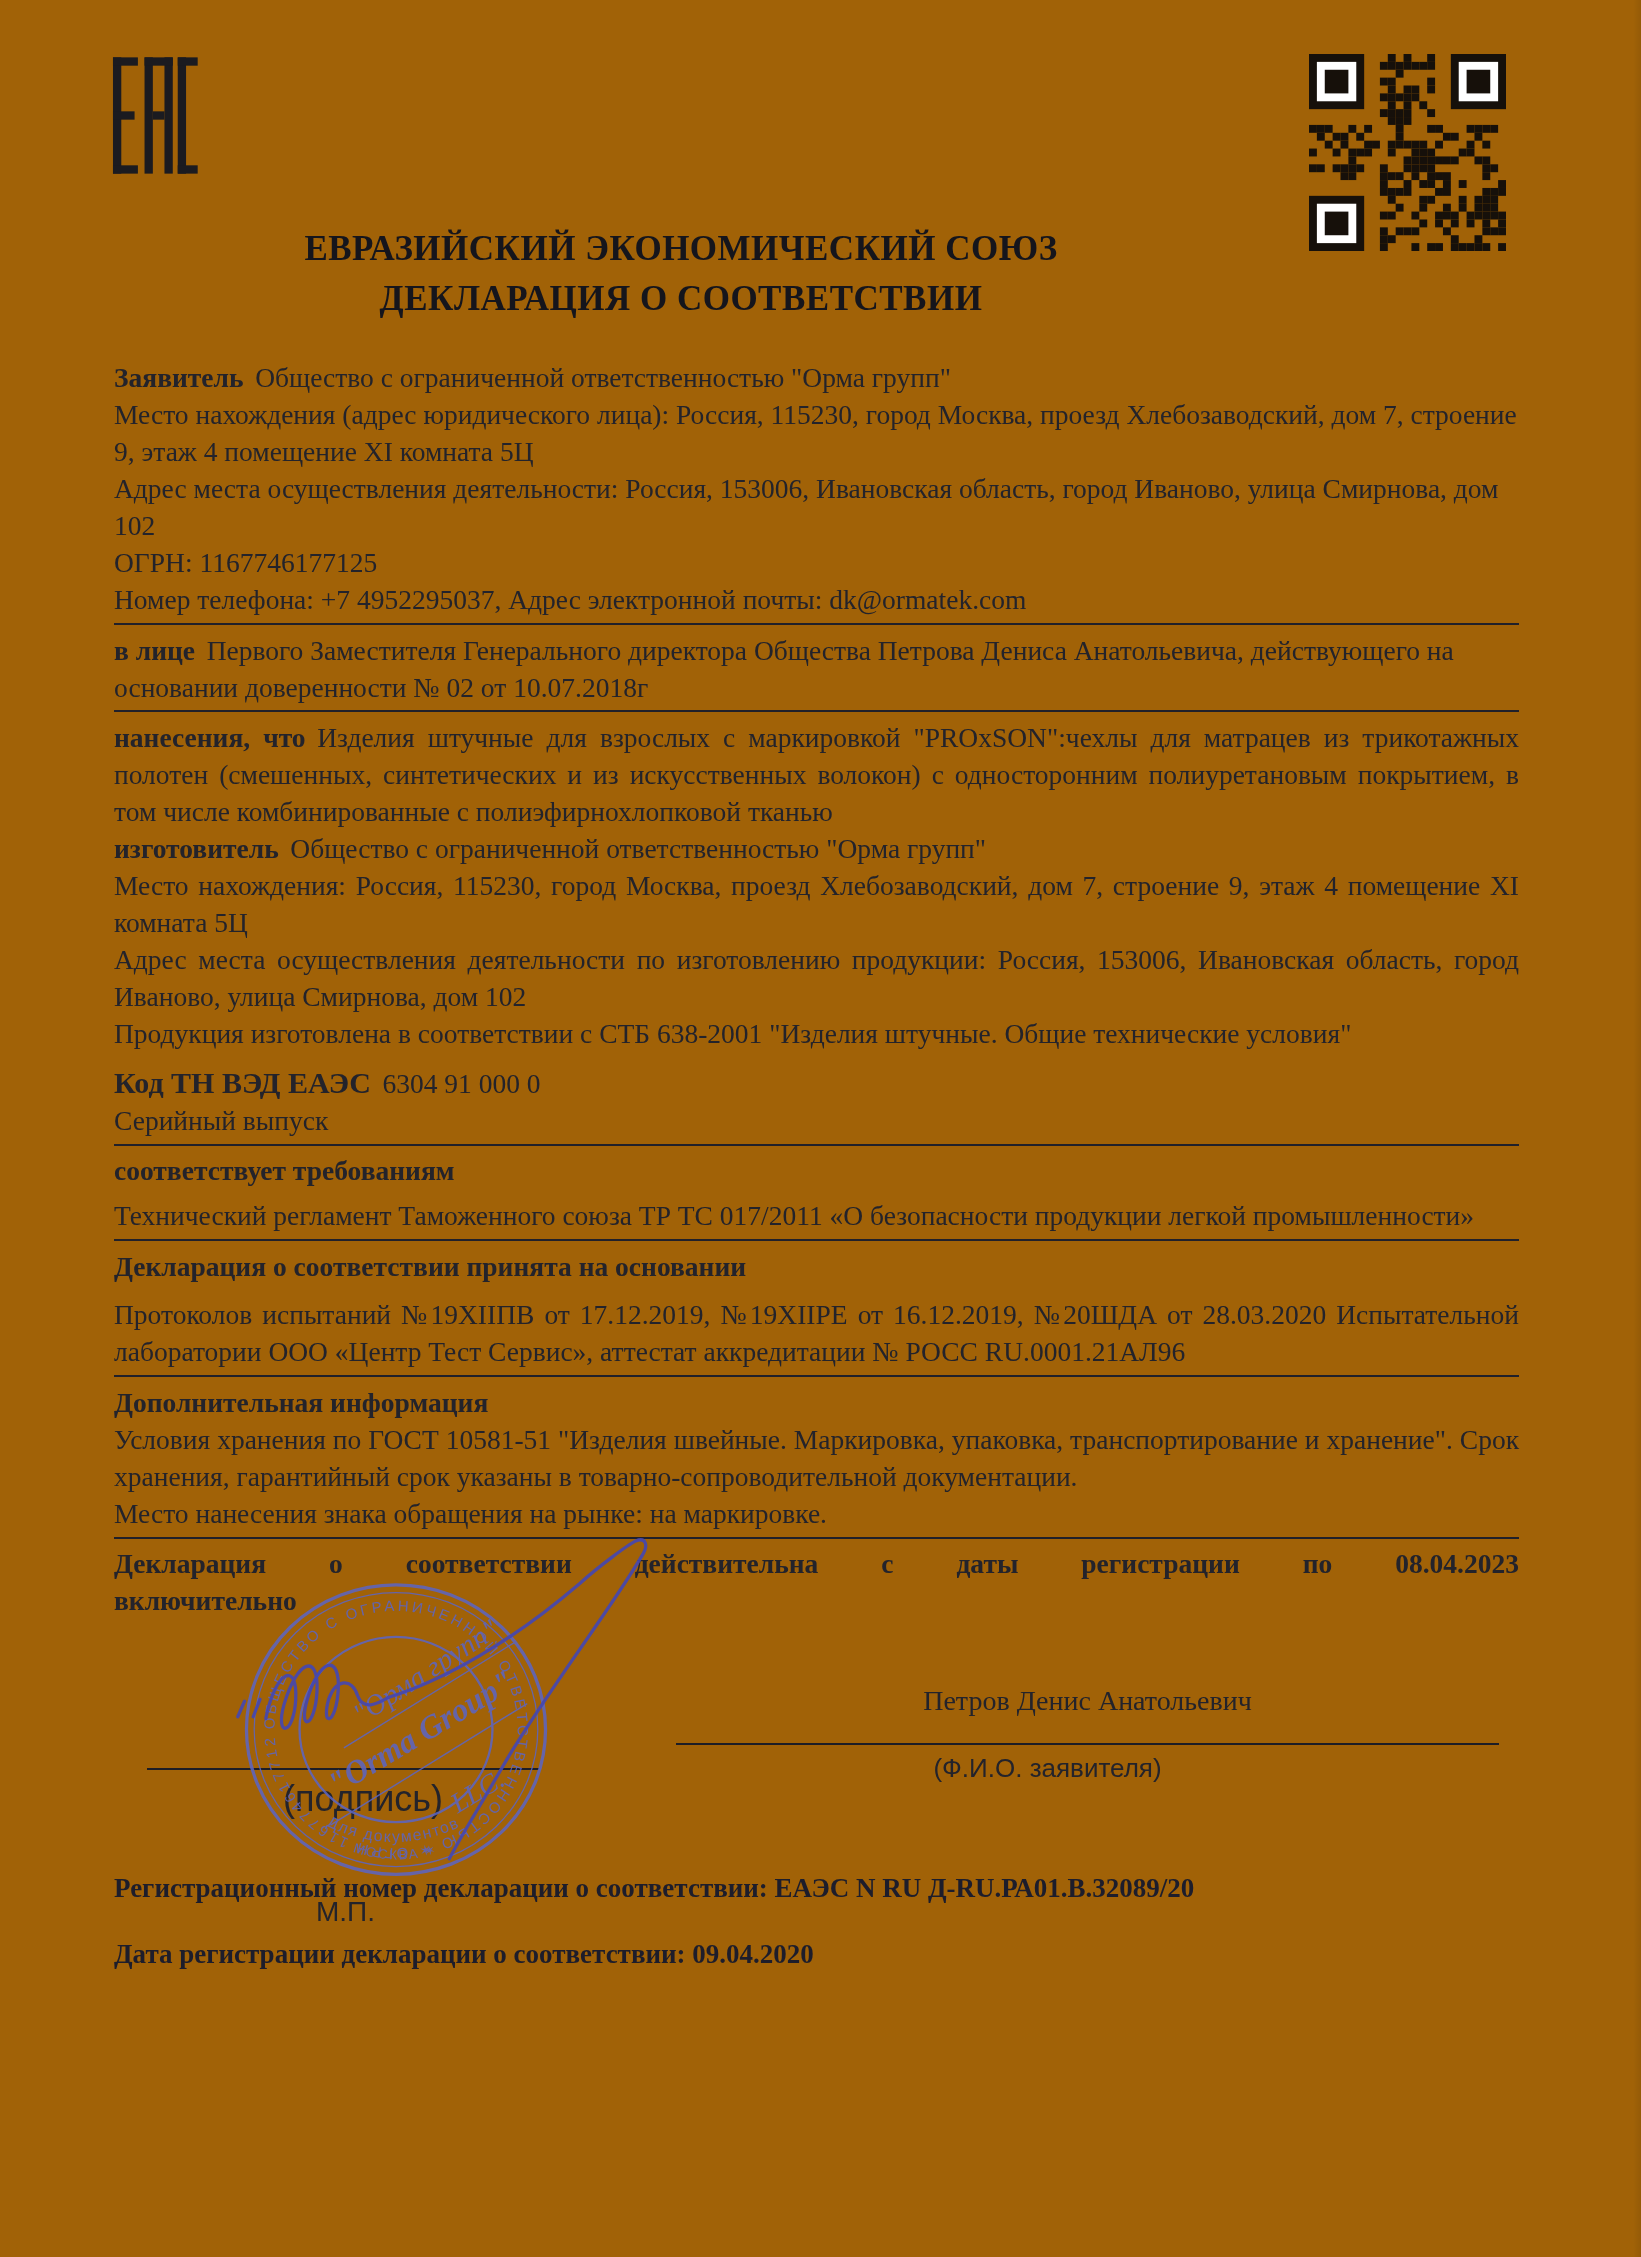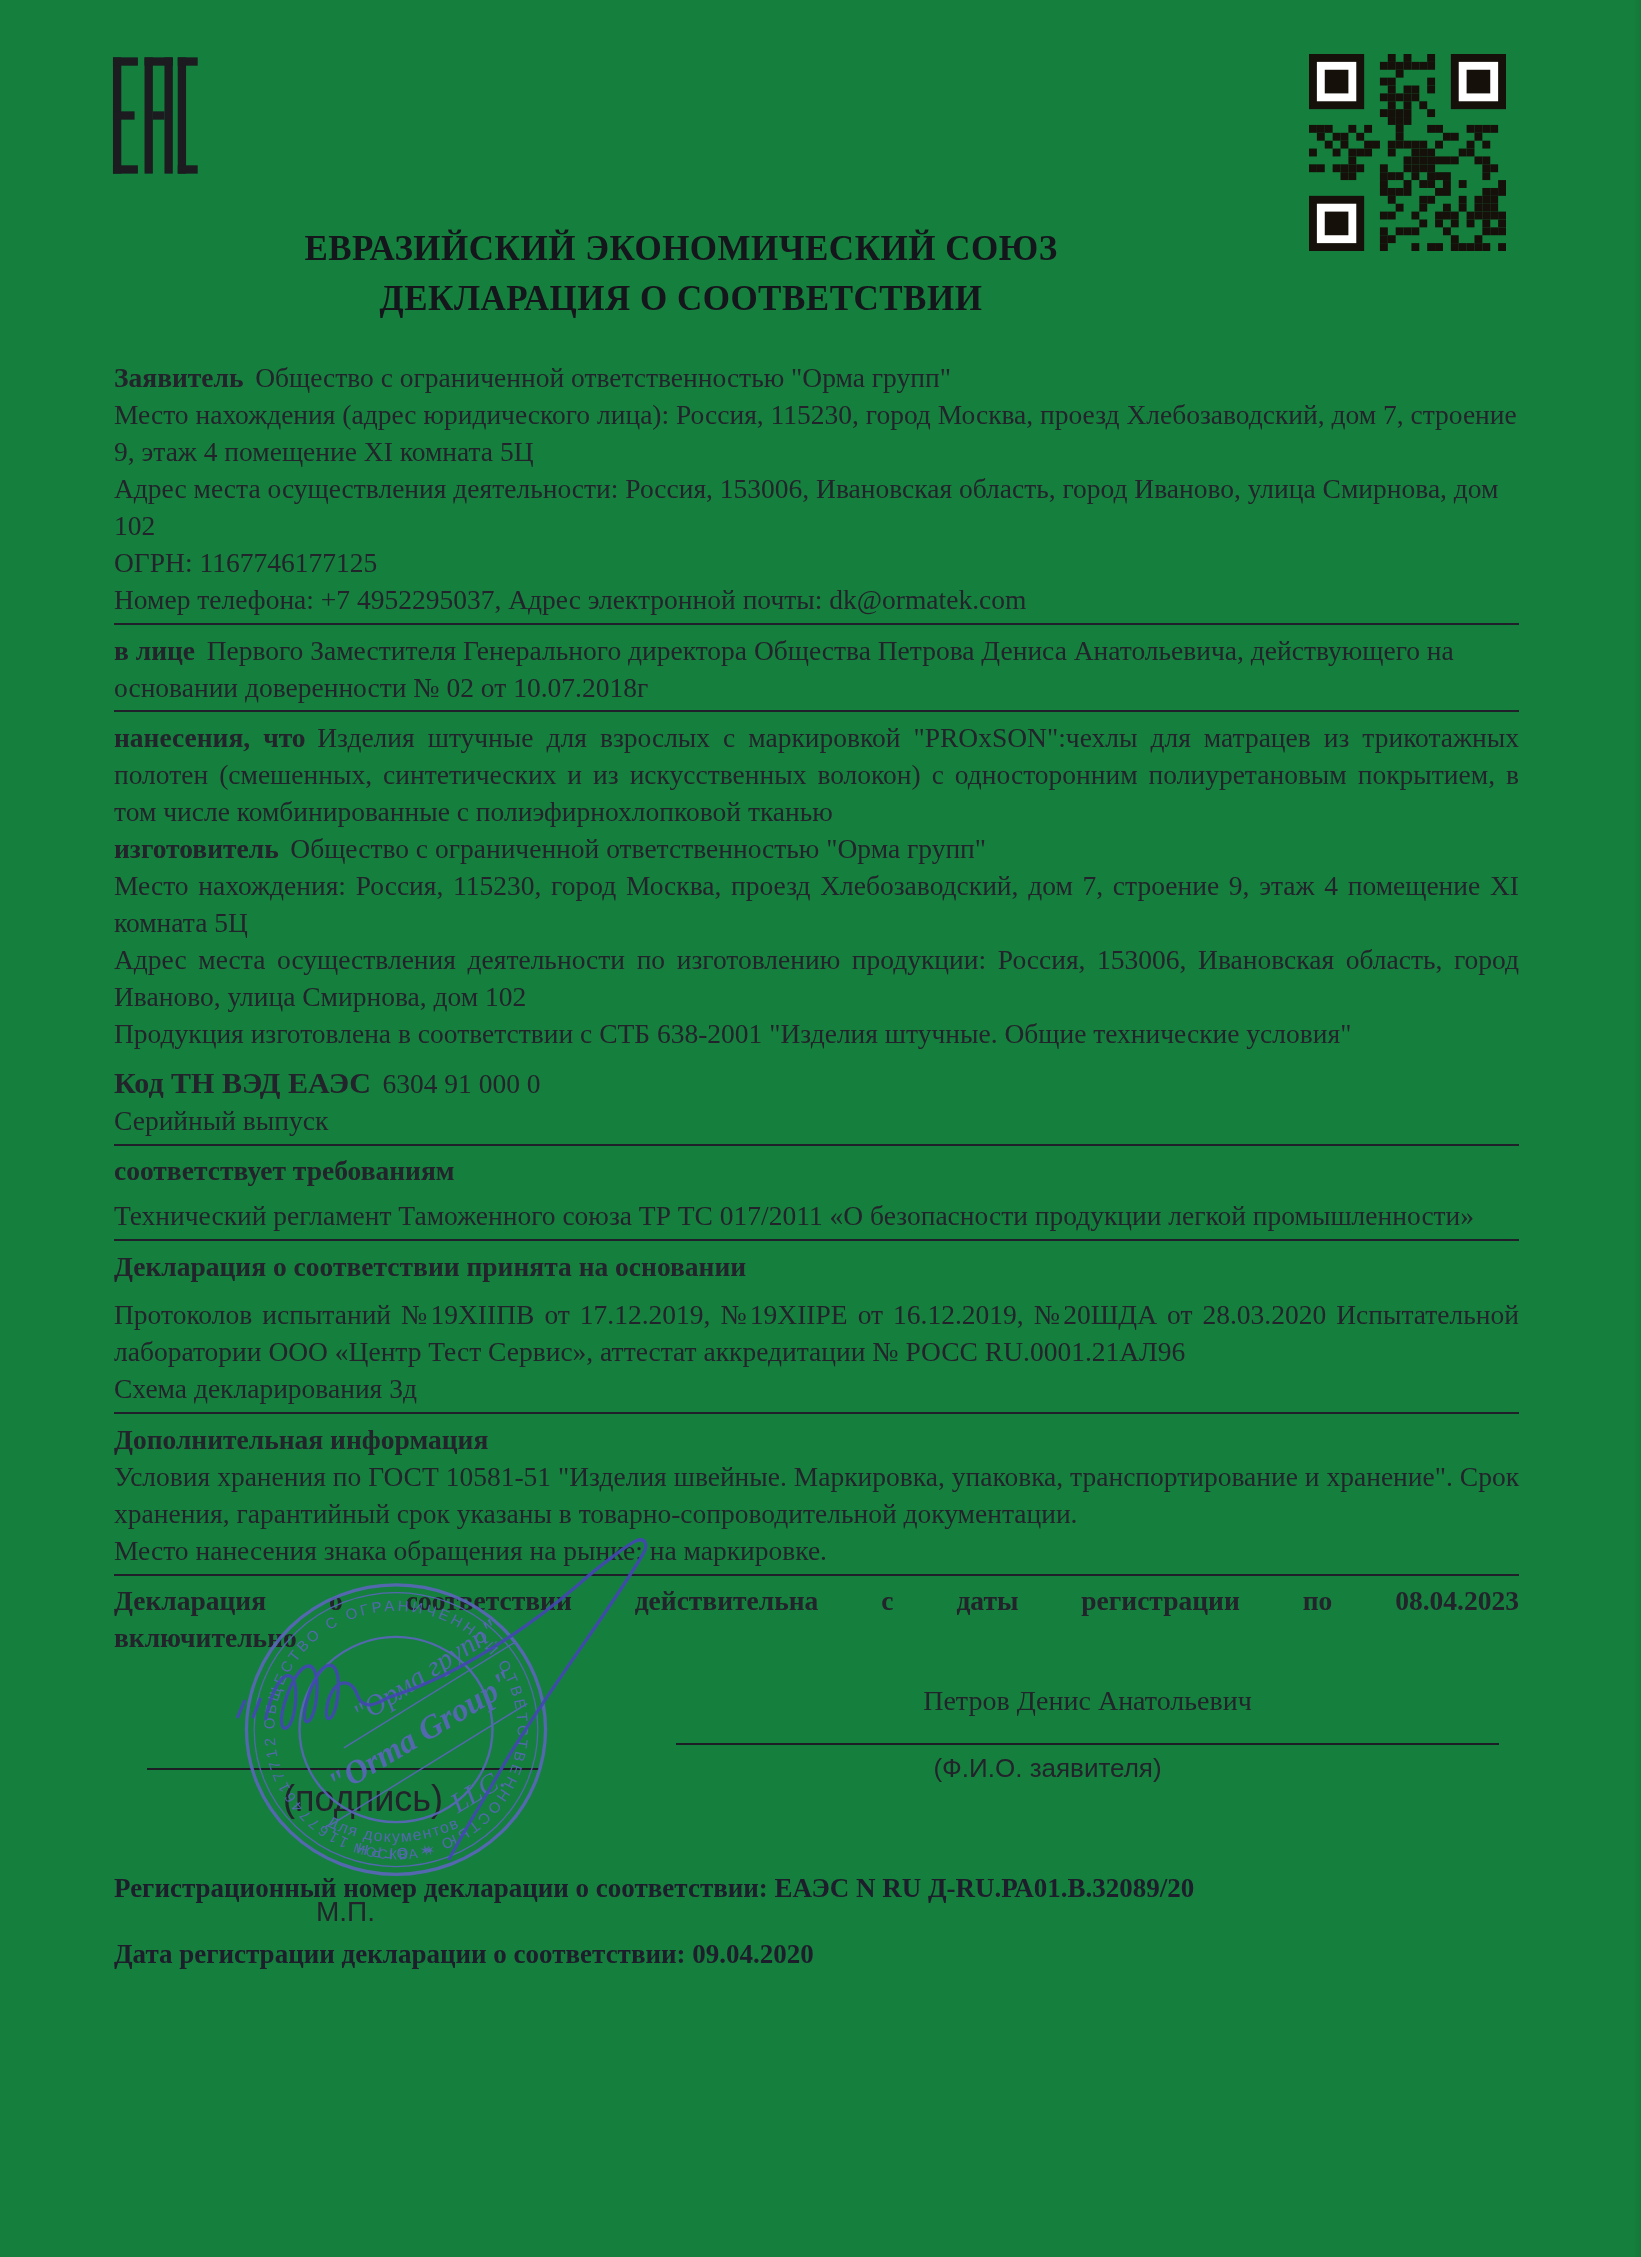--- a/index.html
+++ b/index.html
@@ -1,16 +1,16 @@
 <!DOCTYPE html>
 <html><head>
 <meta charset="utf-8">
 <style>
   html,body{margin:0;padding:0;background:#e8e8e8;}
-  .page{position:relative;width:1641px;height:2257px;background:#15803d;margin:0 auto;
+  .page{position:relative;width:1641px;height:2257px;background:#a16207;margin:0 auto;
         font-family:"Liberation Serif", serif;color:#23232b;overflow:hidden;}
   .page::after{content:"";position:absolute;right:0;top:0;width:7.7px;height:100%;
         background:linear-gradient(to left, rgba(0,0,0,0.08), rgba(0,0,0,0));pointer-events:none;}
   .eac-logo{position:absolute;left:108px;top:52px;width:93px;height:127px;}
   .qr-box{position:absolute;left:1309px;top:54px;width:197px;height:197px;}
   .title{position:absolute;left:58px;top:224px;width:1246px;text-align:center;
          font-weight:bold;font-size:35px;line-height:1.42;color:#15151c;letter-spacing:0.5px;}
   .body{position:absolute;left:114px;top:359px;width:1405px;font-size:27.5px;line-height:37px;}
   .body p{margin:0;padding:0;}
   .body b{margin-right:11.6px;}
@@ -269,21 +269,20 @@
     <p class="just">Адрес места осуществления деятельности по изготовлению продукции: Россия, 153006, Ивановская область, город Иваново, улица Смирнова, дом 102</p>
     <p class="just">Продукция изготовлена в соответствии с СТБ 638-2001 "Изделия штучные. Общие технические условия"</p>
     <p class="mt12"><b class="big">Код ТН ВЭД ЕАЭС</b><span>6304 91 000 0</span></p>
     <p>Серийный выпуск</p>
     <hr class="rule">
     <p><b>соответствует требованиям</b></p>
     <p class="mt8">Технический регламент Таможенного союза ТР ТС 017/2011 «О безопасности продукции легкой промышленности»</p>
     <hr class="rule">
     <p><b>Декларация о соответствии принята на основании</b></p>
     <p class="just mt12">Протоколов испытаний №19ХIIПВ от 17.12.2019, №19ХIIРЕ от 16.12.2019, №20ШДА от 28.03.2020 Испытательной лаборатории ООО «Центр Тест Сервис», аттестат аккредитации № РОСС RU.0001.21АЛ96</p>
-    <p>Схема декларирования 3д</p>
     <hr class="rule">
     <p><b>Дополнительная информация</b></p>
     <p class="just">Условия хранения по ГОСТ 10581-51 "Изделия швейные. Маркировка, упаковка, транспортирование и хранение". Срок хранения, гарантийный срок указаны в товарно-сопроводительной документации.</p>
     <p>Место нанесения знака обращения на рынке: на маркировке.</p>
     <hr class="rule">
     <p class="bold spread">Декларация о соответствии  действительна с даты регистрации по 08.04.2023</p>
     <p class="bold">включительно</p>
   </div>
 
   <div class="sig-line left"></div>

